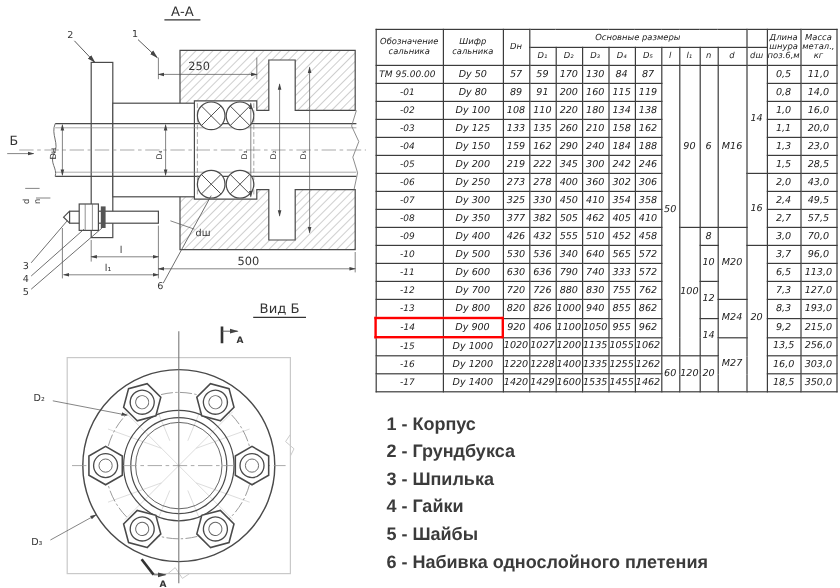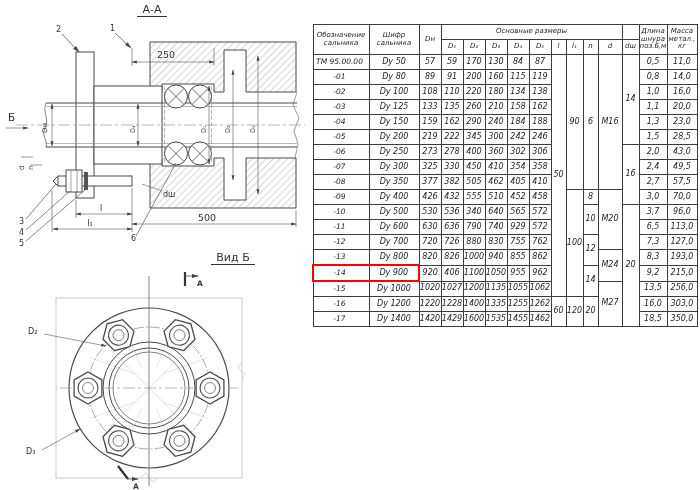--- a/index.html
+++ b/index.html
@@ -407,21 +407,21 @@
             <td>3,7</td>
             <td>96,0</td>
           </tr>
           <tr>
             <td>-11</td>
             <td>Dy 600</td>
             <td>630</td>
             <td>636</td>
             <td>790</td>
             <td>740</td>
-            <td>929</td>
+            <td>333</td>
             <td>572</td>
             <td>6,5</td>
             <td>113,0</td>
           </tr>
           <tr>
             <td>-12</td>
             <td>Dy 700</td>
             <td>720</td>
             <td>726</td>
             <td>880</td>
@@ -495,13 +495,21 @@
             <td>1535</td>
             <td>1455</td>
             <td>1462</td>
             <td>18,5</td>
             <td>350,0</td>
           </tr>
         </tbody>
       </table>
   </div>
 
+  <div class="legend">
+    <div>1 - Корпус</div>
+    <div>2 - Грундбукса</div>
+    <div>3 - Шпилька</div>
+    <div>4 - Гайки</div>
+    <div>5 - Шайбы</div>
+    <div>6 - Набивка однослойного плетения</div>
+  </div>
 </div>
 
 </body></html>

